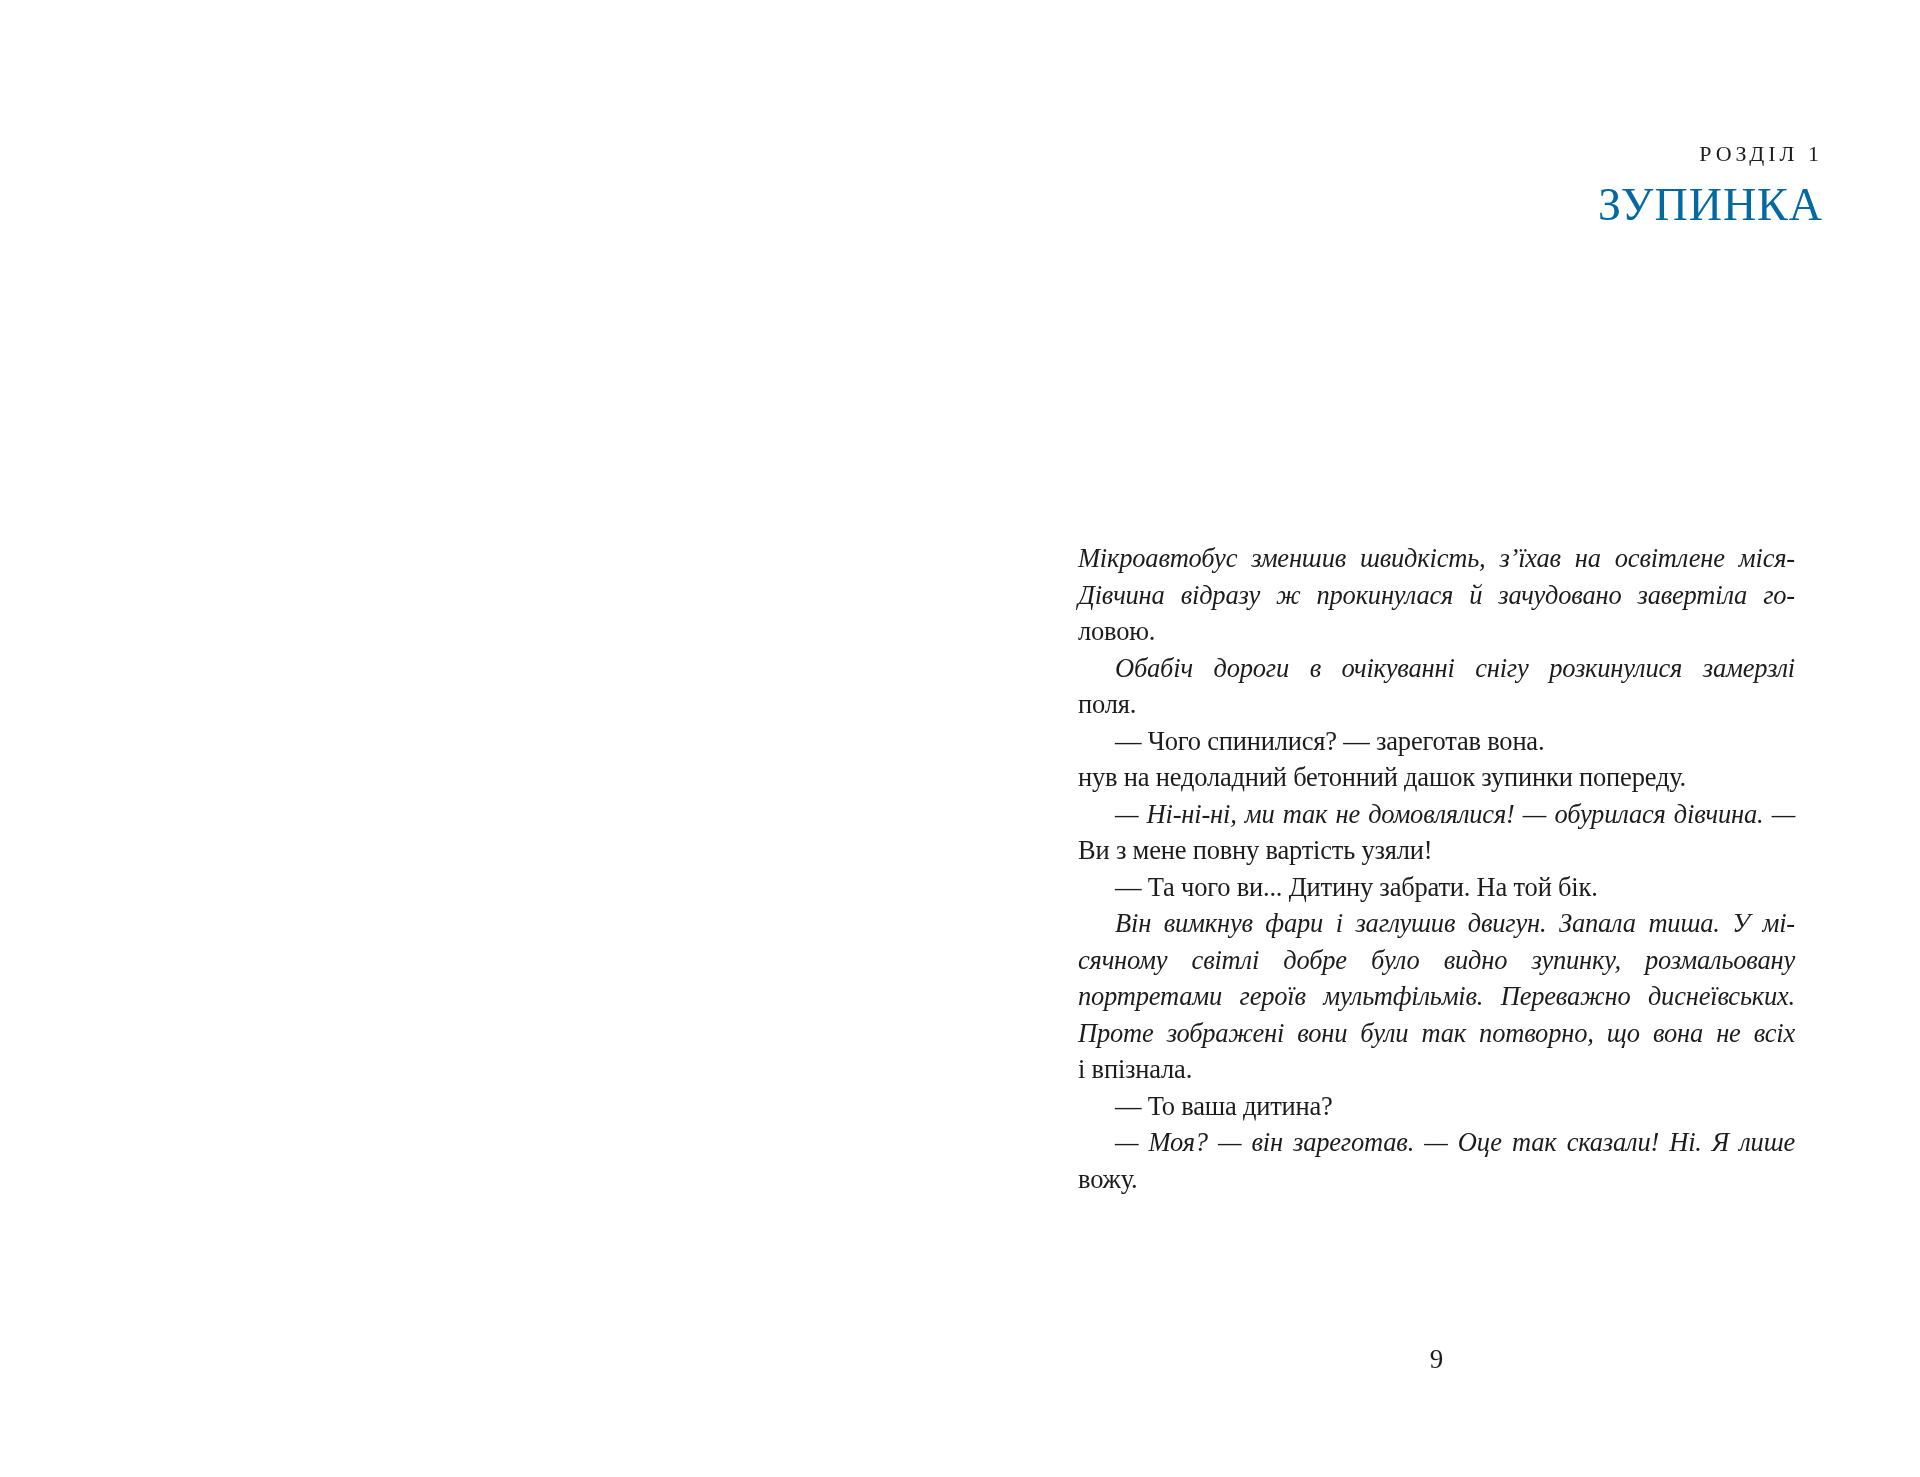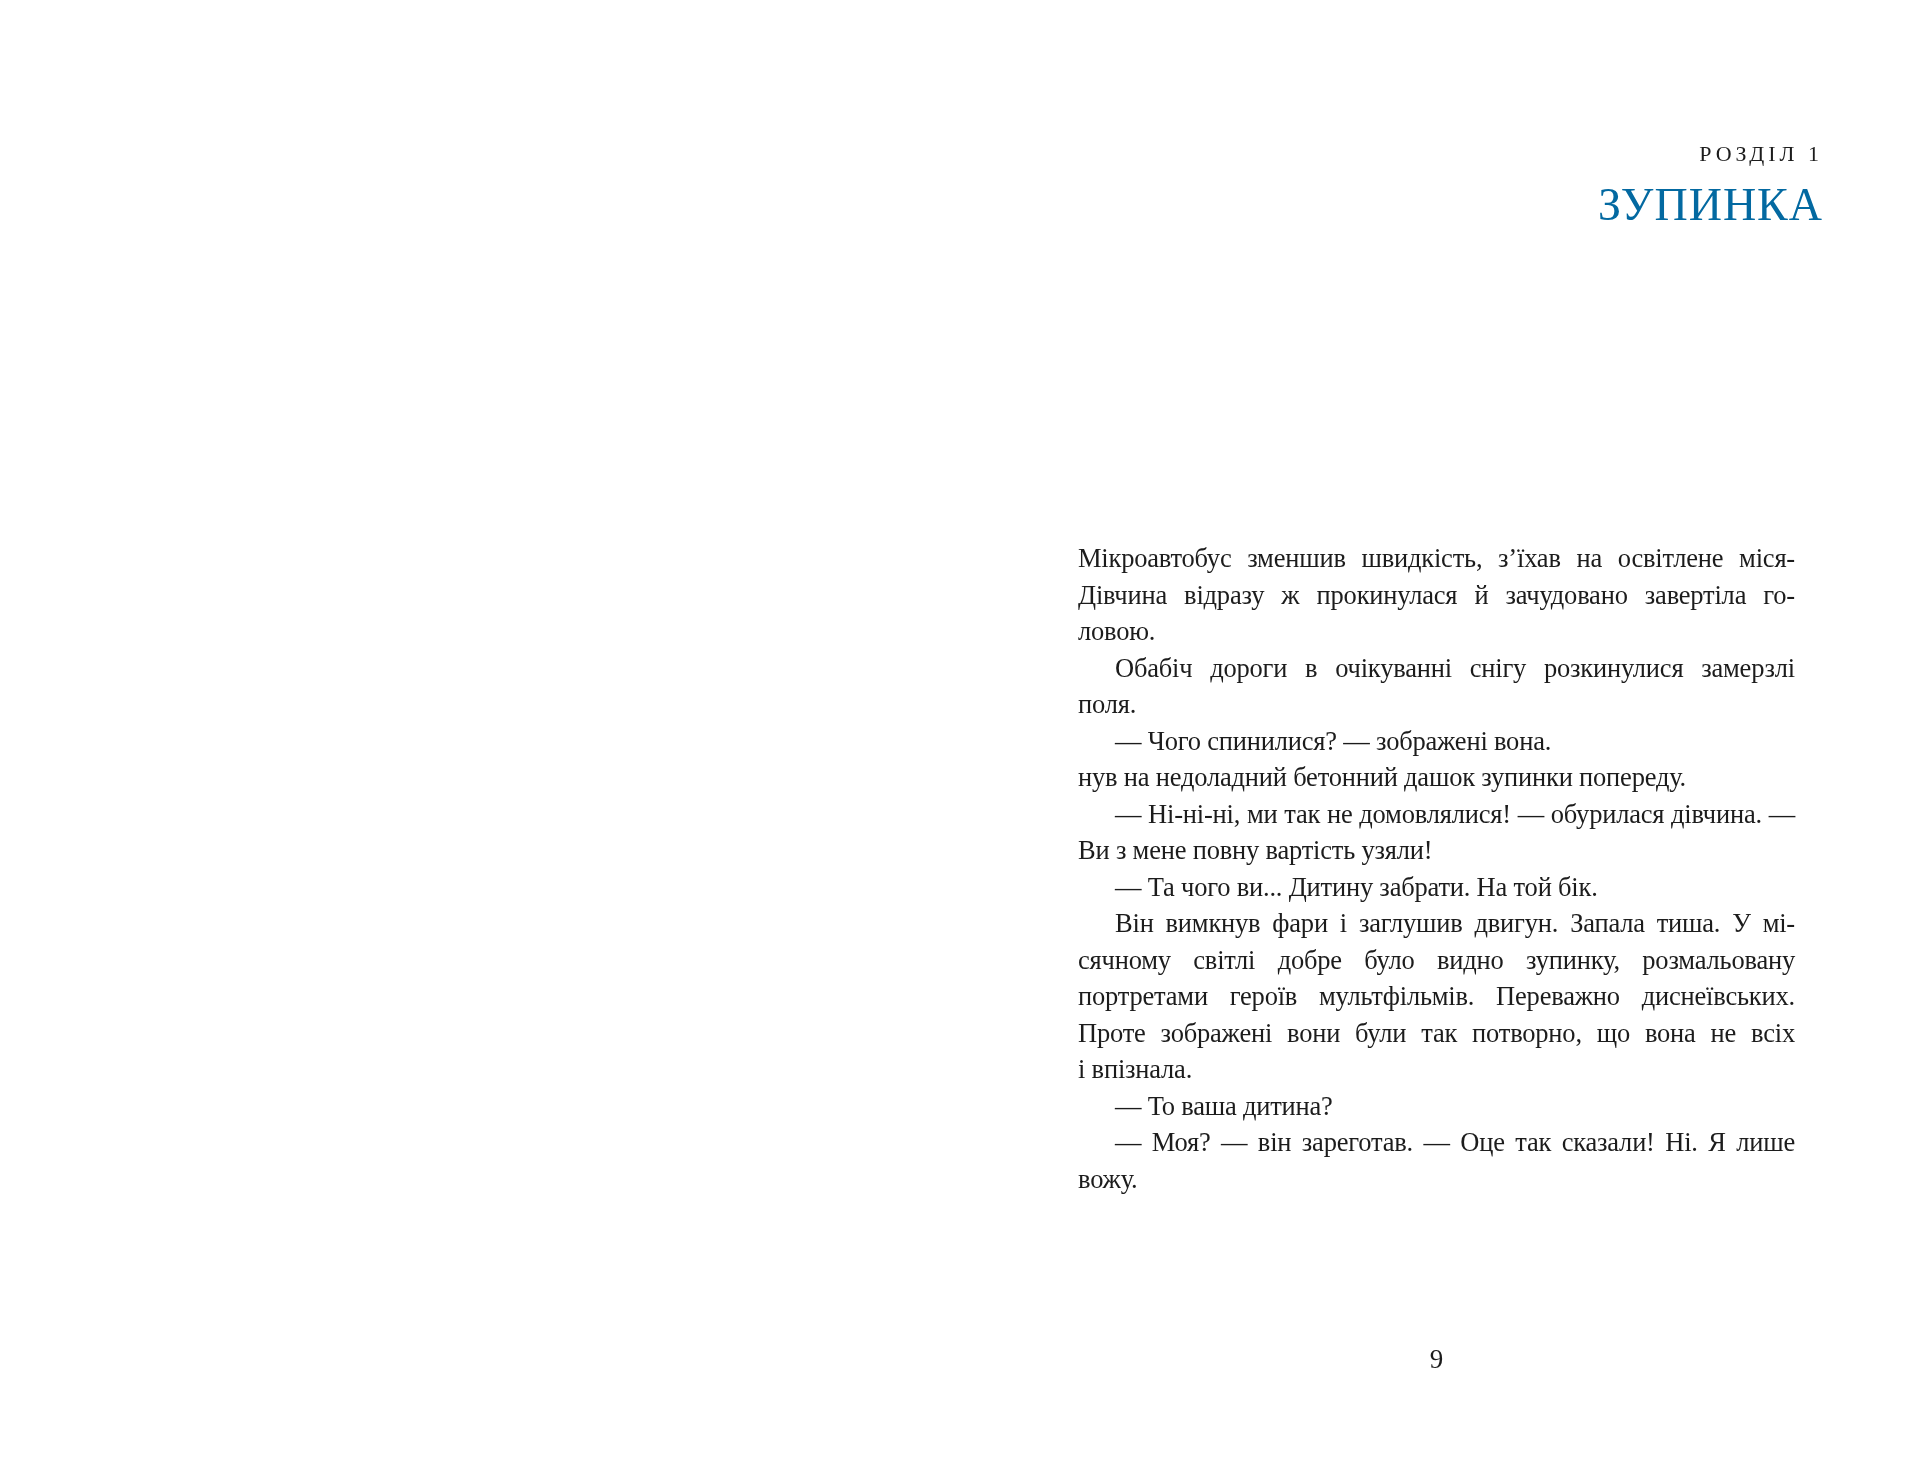--- a/index.html
+++ b/index.html
@@ -48,20 +48,21 @@
   .line {
     min-height: 36.5px;
     line-height: 36.5px;
     text-align: left;
     white-space: normal;
   }
   .line.just {
     text-align: justify;
     text-align-last: justify;
     text-justify: inter-word;
+    font-style: italic;
   }
   .line.indent {
     text-indent: 37px;
   }
   .page-number {
     position: absolute;
     left: 1078px;
     top: 1346px;
     width: 717px;
     text-align: center;
@@ -79,21 +80,21 @@
     <div class="chapter-label">РОЗДІЛ 1</div>
     <div class="chapter-title">ЗУПИНКА</div>
   </div>
 
   <div class="body-text" id="body-lines">
       <div class="line just">Мікроавтобус зменшив швидкість, з’їхав на освітлене міся-</div>
       <div class="line just">Дівчина відразу ж прокинулася й зачудовано завертіла го-</div>
       <div class="line">ловою.</div>
       <div class="line just indent">Обабіч дороги в очікуванні снігу розкинулися замерзлі</div>
       <div class="line">поля.</div>
-      <div class="line indent">— Чого спинилися? — зображені вона.</div>
+      <div class="line indent">— Чого спинилися? — зареготав вона.</div>
       <div class="line">нув на недоладний бетонний дашок зупинки попереду.</div>
       <div class="line just indent">— Ні-ні-ні, ми так не домовлялися! — обурилася дівчина. —</div>
       <div class="line">Ви з мене повну вартість узяли!</div>
       <div class="line indent">— Та чого ви... Дитину забрати. На той бік.</div>
       <div class="line just indent">Він вимкнув фари і заглушив двигун. Запала тиша. У мі-</div>
       <div class="line just">сячному світлі добре було видно зупинку, розмальовану</div>
       <div class="line just">портретами героїв мультфільмів. Переважно диснеївських.</div>
       <div class="line just">Проте зображені вони були так потворно, що вона не всіх</div>
       <div class="line">і впізнала.</div>
       <div class="line indent">— То ваша дитина?</div>

